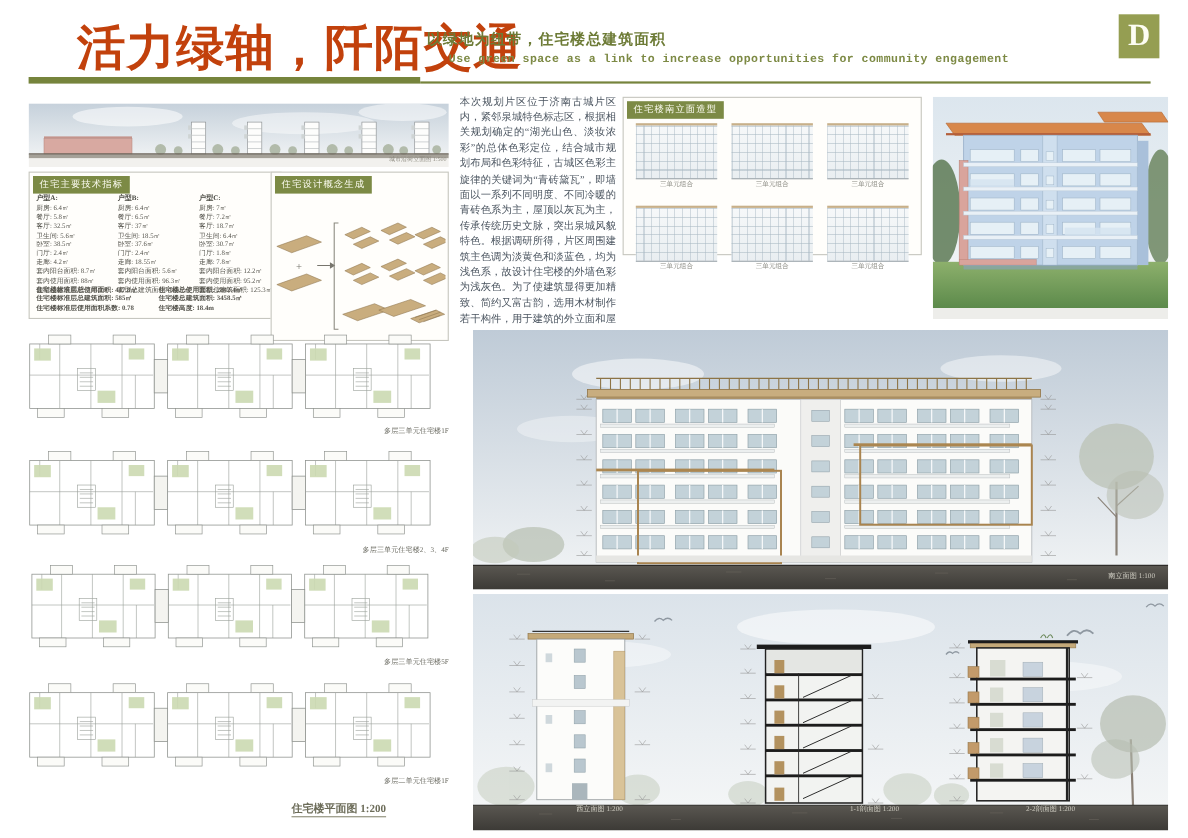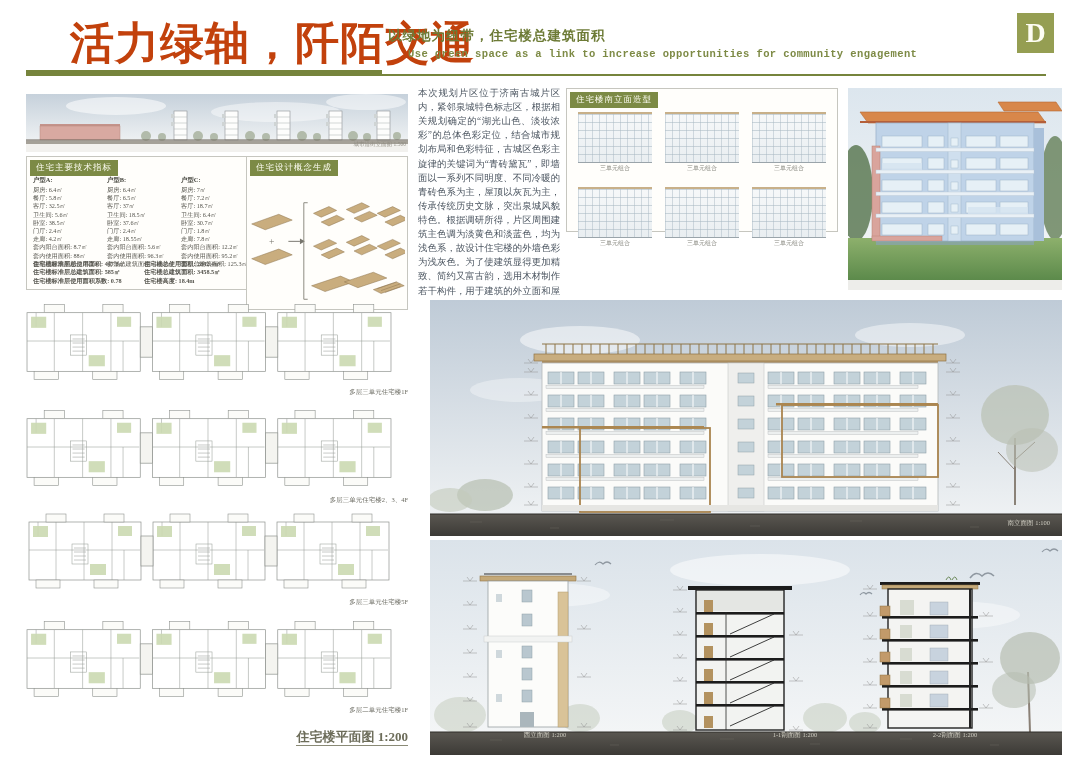--- a/index.html
+++ b/index.html
@@ -38,21 +38,21 @@
   .fstrip{height:48px;border-top:2px solid #c8b089;border-bottom:1px solid #9aa4aa;
     background:
       repeating-linear-gradient(to bottom,rgba(168,184,194,.55) 0 1px,transparent 1px 8px),
       repeating-linear-gradient(to right,rgba(164,180,192,.45) 0 1px,transparent 1px 7px),
       linear-gradient(#f6f8f9,#e9eef1);}
   .fcap{font-size:6px;color:#8a8a82;text-align:center;margin-top:2px;line-height:1;}
 
   
   .pcap{font-size:6.5px;color:#6c6c63;width:200px;text-align:right;white-space:nowrap;}
   #sheetcap span{border-bottom:1px solid #8a8a76;padding-bottom:1px;}
-  #sheetcap{font-size:13px;color:#6d6d5a;width:200px;text-align:right;font-weight:bold;}
+  #sheetcap{font-size:10px;color:#6d6d5a;width:200px;text-align:center;font-weight:bold;}
 
   
   .dkcap{font-size:6.5px;color:#cfcdc2;white-space:nowrap;}
 
   #desc{left:418px;top:86px;width:142px;height:210px;font-size:9.4px;line-height:1.5;
         text-align:justify;color:#4b5560;overflow:hidden;}
 
   #sitecap{font-size:5.5px;color:#8f8c82;width:120px;text-align:right;}
   svg{display:block;}
 </style>

